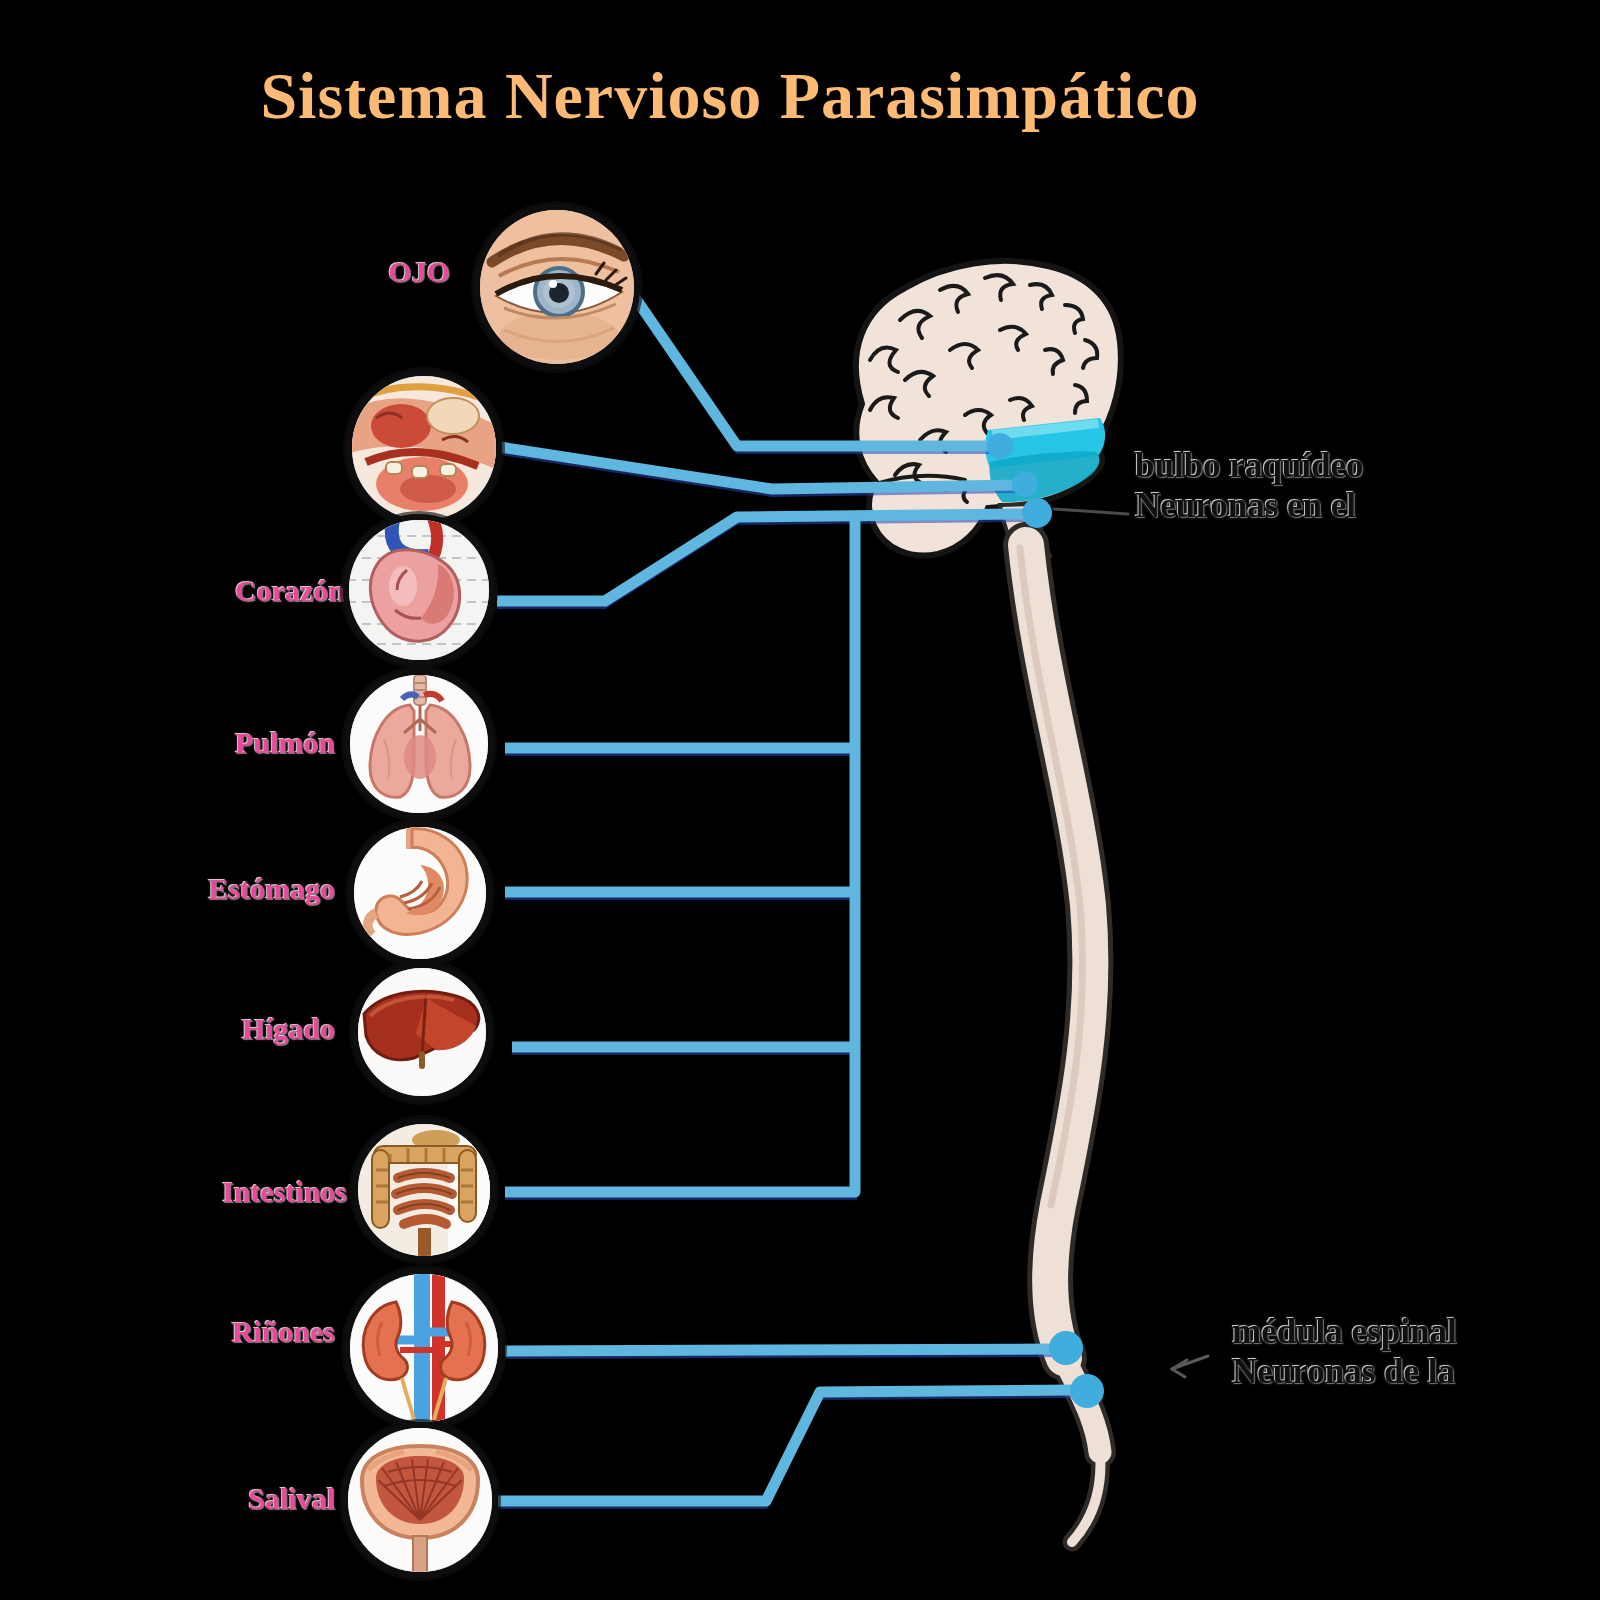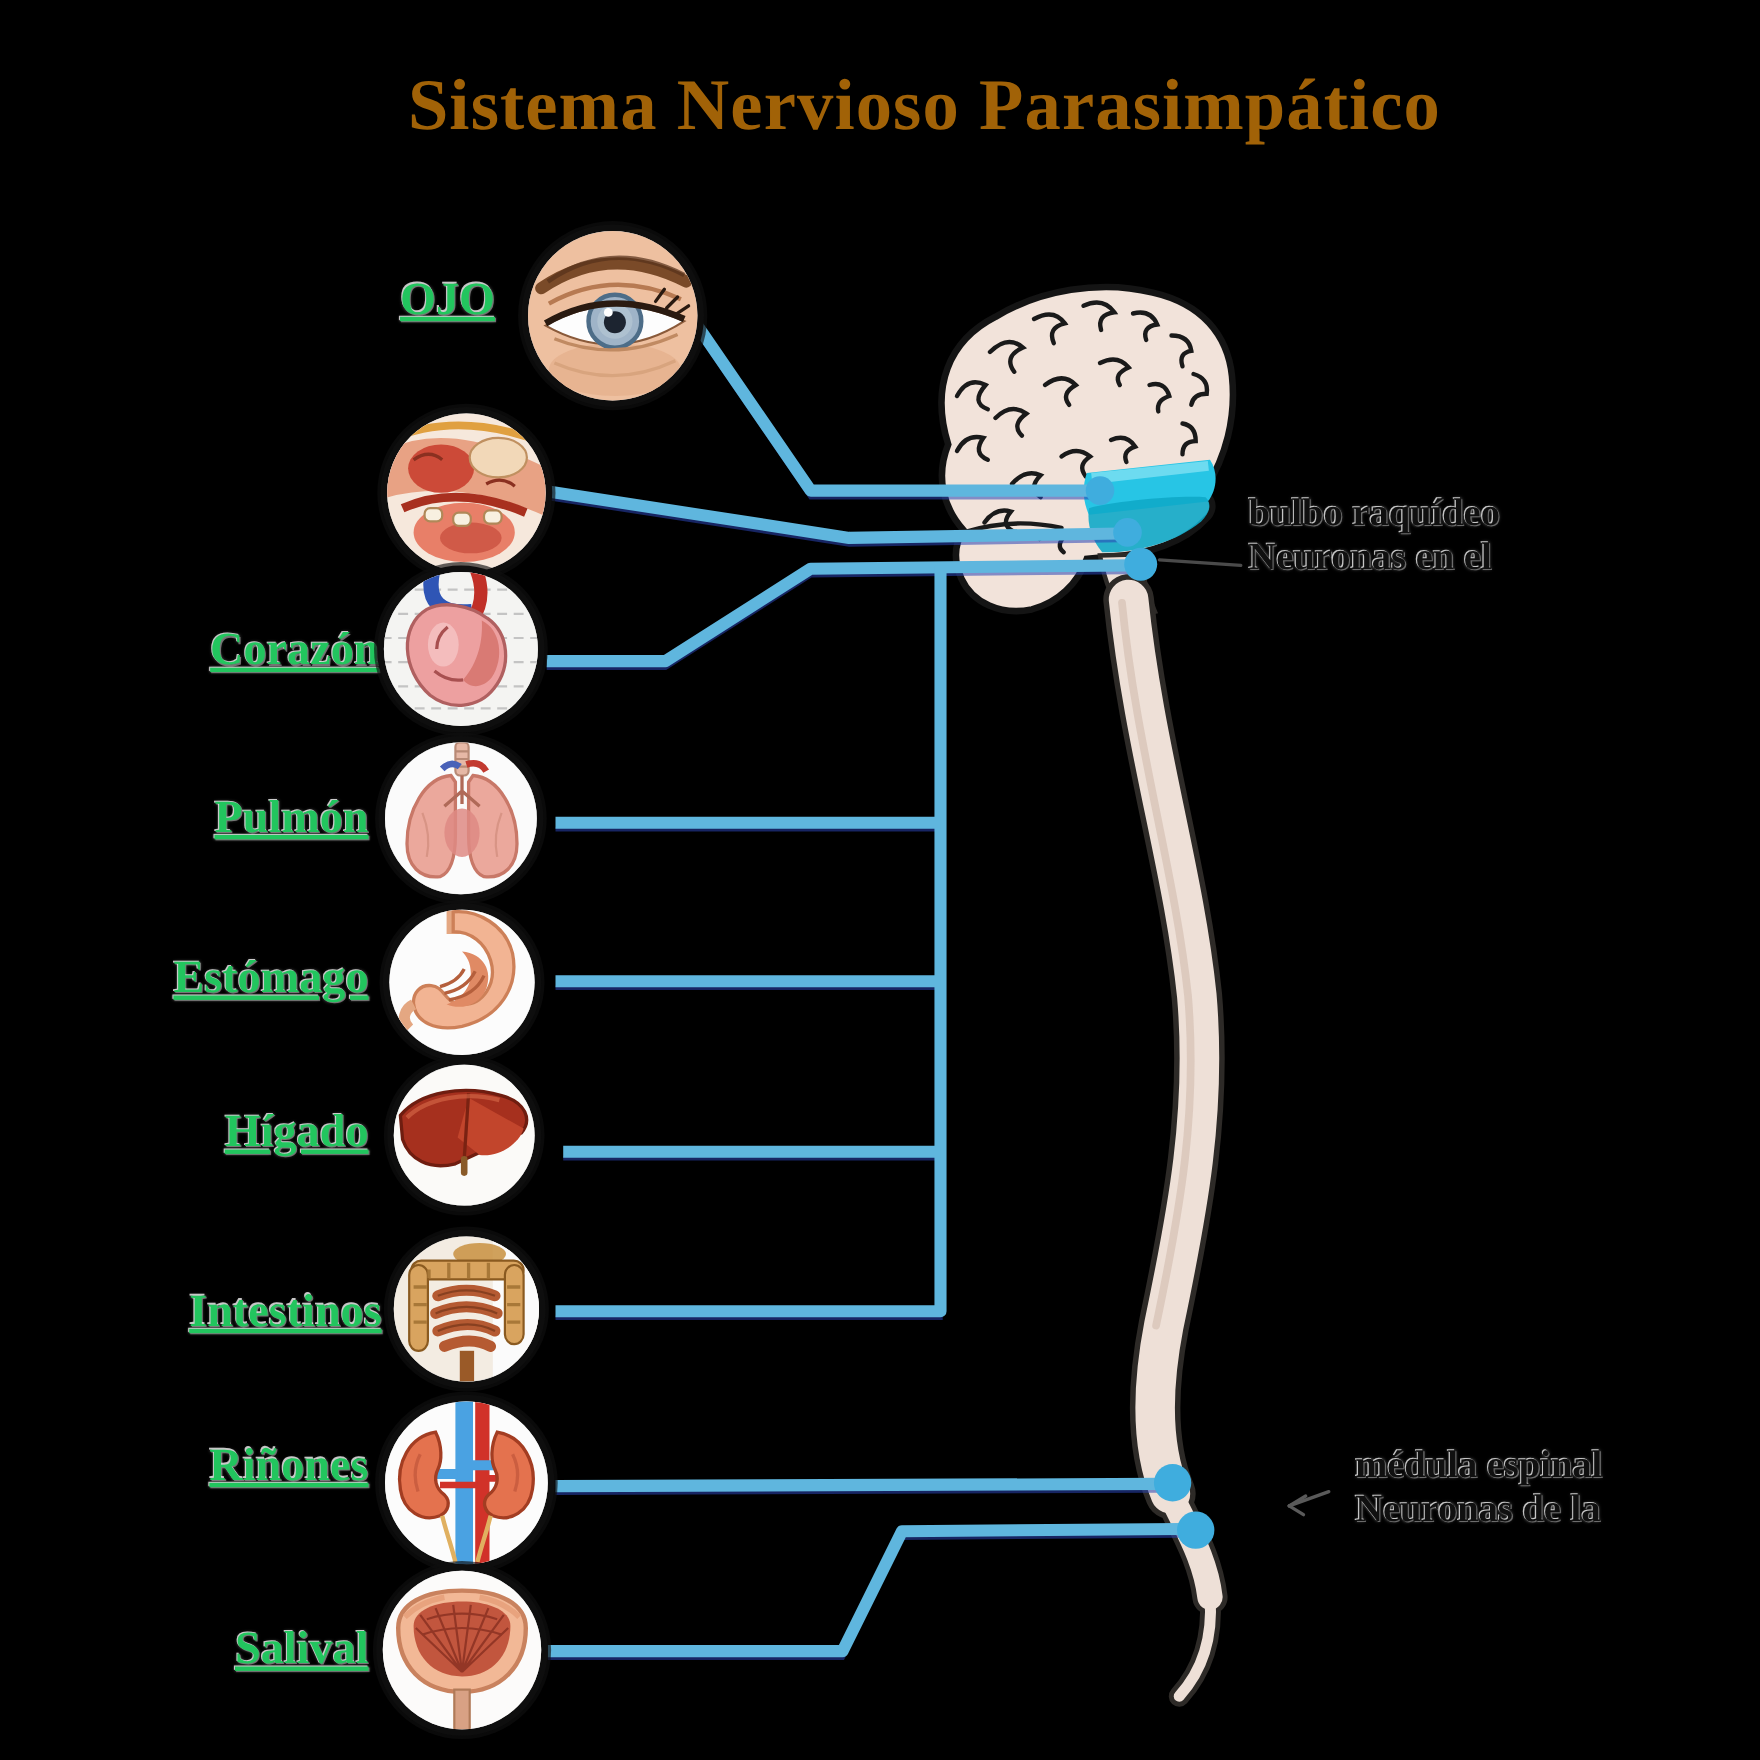--- a/index.html
+++ b/index.html
@@ -1,25 +1,25 @@
 <!DOCTYPE html>
 <html><head>
 <meta charset="utf-8">
 <style>
   html,body{margin:0;padding:0;background:#000;}
   #stage{position:relative;width:1600px;height:1600px;background:#000;overflow:hidden;
          font-family:"Liberation Serif","DejaVu Serif",serif;}
   #stage svg.layer{position:absolute;left:0;top:0;}
-  .title{position:absolute;left:150px;top:58px;width:1160px;text-align:right;
-         font-size:66px;font-weight:700;letter-spacing:1px;color:#a16207;
+  .title{position:absolute;left:150px;top:58px;width:1160px;text-align:center;
+         font-size:66px;font-weight:700;letter-spacing:1px;color:#fdba74;
          text-shadow:-3px -3px 0 #000,3px -3px 0 #000,-3px 3px 0 #000,3px 3px 0 #000,
                      0 0 6px #000,0 5px 4px #000,0 0 2px #0a2a3a;}
-  .organ-label{position:absolute;font-size:42px;font-weight:700;color:#22c55e;line-height:40px;
+  .organ-label{position:absolute;font-size:30px;font-weight:700;color:#ec4899;line-height:40px;
          text-shadow:-1px -1px 0 rgba(230,230,230,.85),1px 1px 0 rgba(150,150,150,.7),
-                     0 0 3px rgba(255,255,255,.45);text-decoration:underline;}
+                     0 0 3px rgba(255,255,255,.45);}
   .r{text-align:right;}  .c{text-align:center;}
   .annotation{position:absolute;font-size:35px;font-weight:700;color:#101010;line-height:40px;
          text-shadow:-1px -1px 0 rgba(215,215,215,.9),1px 1px 0 rgba(130,130,130,.75),
                      0 0 3px rgba(255,255,255,.5);}
   .organ{position:absolute;border-radius:50%;background:#fff;border:6px solid #0e0e0e;
          box-shadow:0 0 0 3px rgba(15,15,15,.65), inset 0 0 0 2px rgba(30,30,30,.35);
          overflow:hidden;box-sizing:border-box;}
   .organ svg{position:absolute;left:-6px;top:-6px;}
 </style>
 </head>

